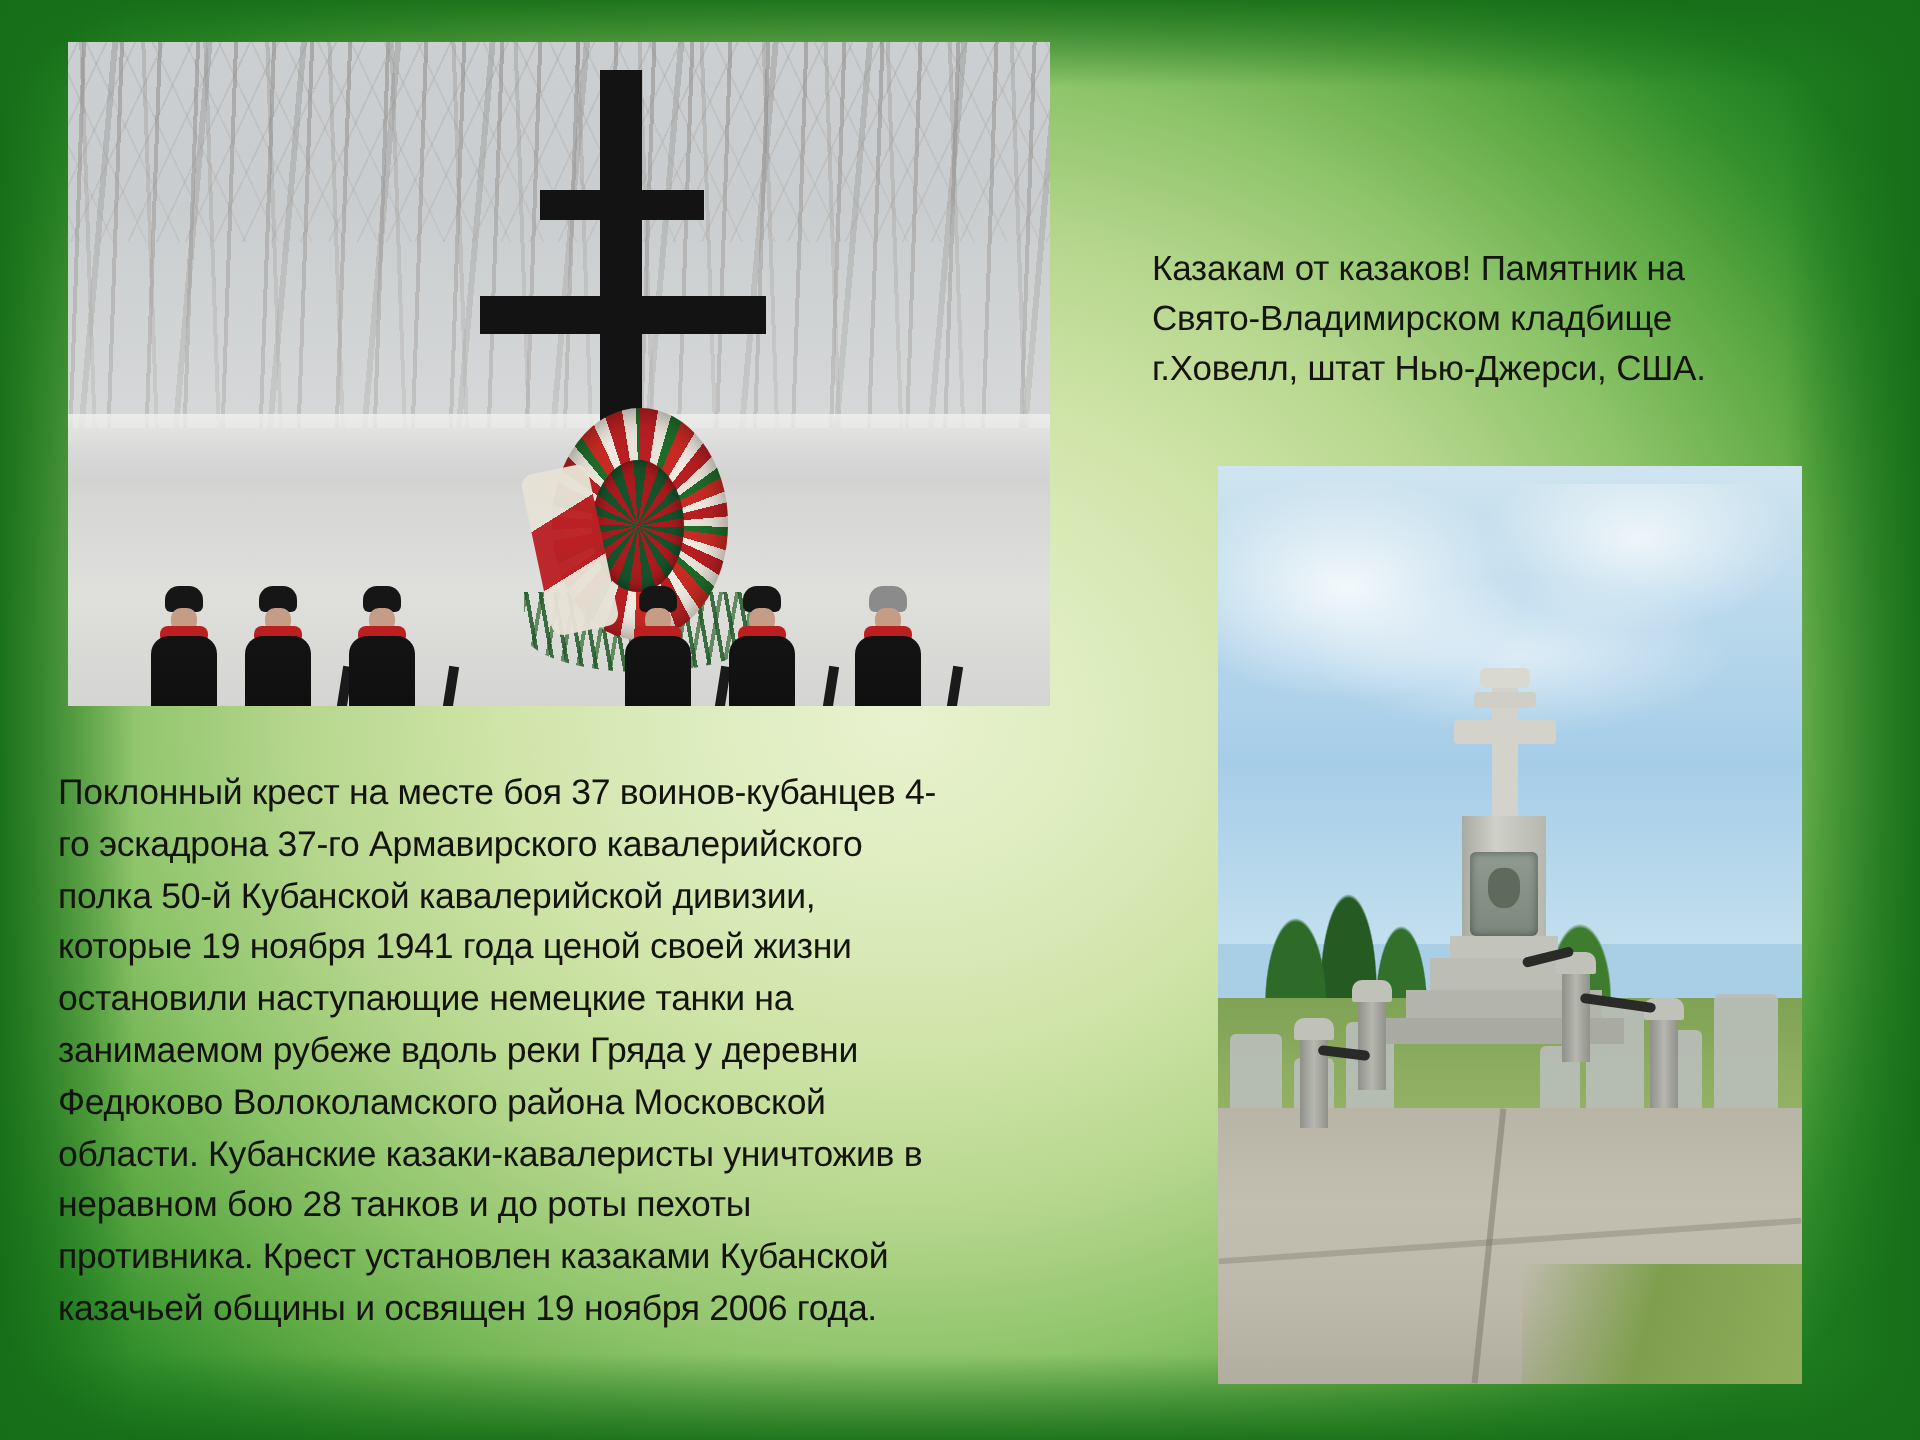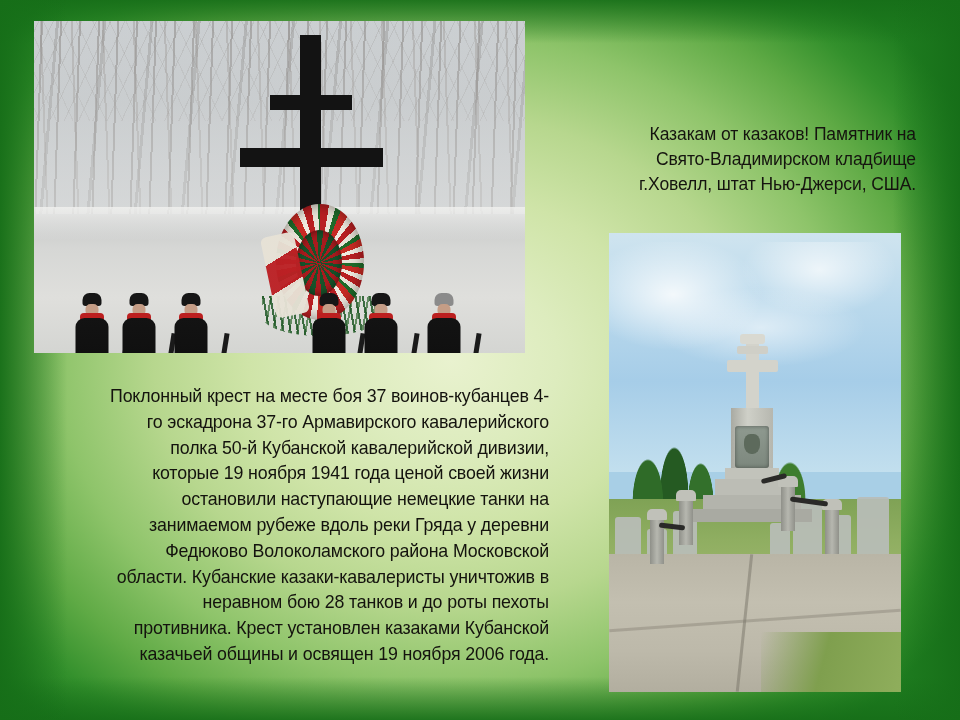--- a/index.html
+++ b/index.html
@@ -8,21 +8,20 @@
     padding: 0;
     background: #000;
   }
   #slide {
     position: relative;
     width: 960px;
     height: 720px;
     overflow: hidden;
     font-family: "Liberation Sans", sans-serif;
     background-color: #1d7a1e;
-    text-align: right;
   }
   
   #bg-base {
     position: absolute;
     inset: 0;
     background: #1f7d20;
   }
   #bg-glow {
     position: absolute;
     inset: 0;

